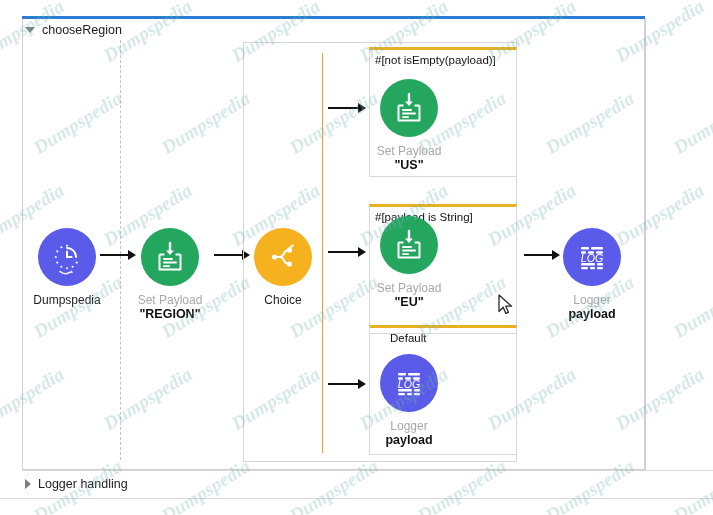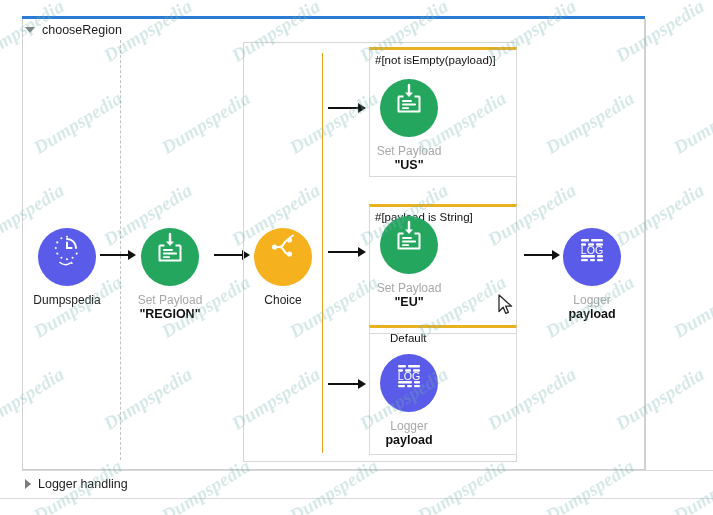--- a/index.html
+++ b/index.html
@@ -89,22 +89,23 @@
     position: absolute; left: 645px; top: 19px;
     width: 0; height: 451px;
     border-left: 1px solid #cfcfcf;
   }
 
   
   .node { position: absolute; width: 120px; text-align: center; }
   .circ {
     width: 58px; height: 58px; border-radius: 50%;
     margin: 0 auto;
-    display: flex; justify-content: center;
+    display: flex; align-items: center; justify-content: center;
     position: relative;
+    font-style: italic;
   }
   .lbl-type {
     font-size: 12px; color: #a8a8a8; margin-top: 7px; line-height: 14px;
   }
   .lbl-type.dark { color: #1d1d1d; }
   .lbl-val {
     font-size: 12.5px; color: #111; font-weight: 700; line-height: 15px;
   }
 
   

